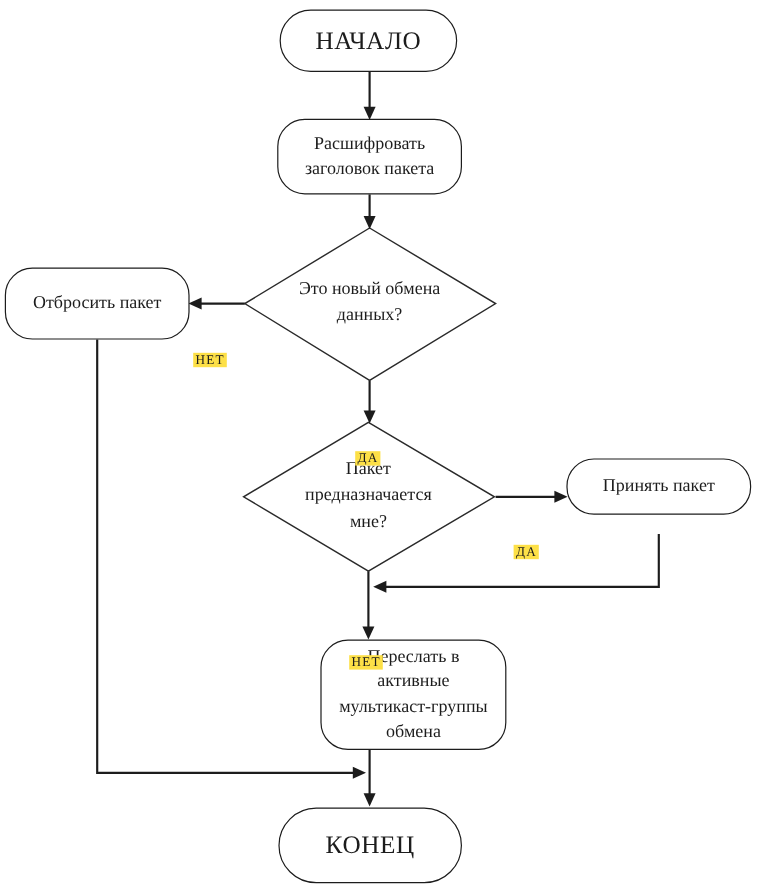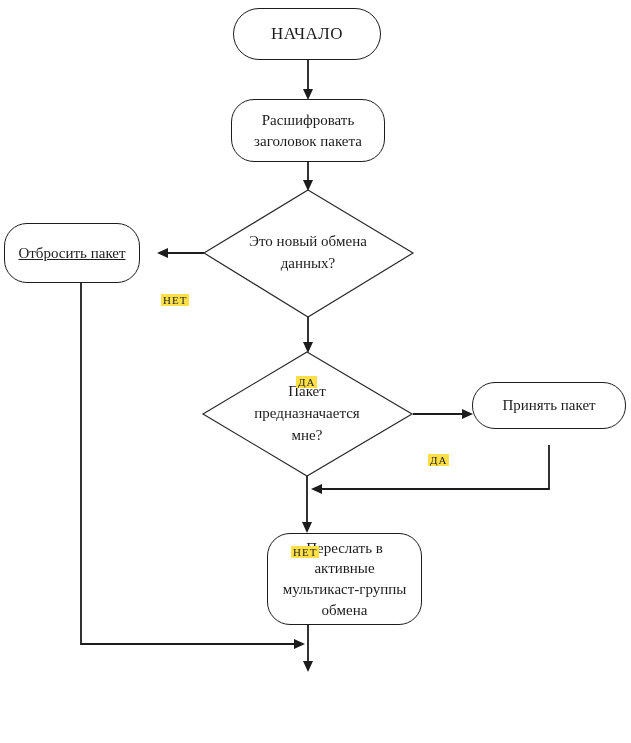--- a/index.html
+++ b/index.html
@@ -33,21 +33,21 @@
     white-space: pre-line;
     line-height: 1.38;
     font-size: 15px;
     color: #1c1c1c;
     border-radius: 23px;
   }
   .terminator {
     border: 1.4px solid #1c1c1c;
     border-radius: 32px;
     background: #ffffff;
-    font-size: 17px;
+    font-size: 21px;
     letter-spacing: 0.5px;
   }
   .process {
     border: 1.5px solid #1c1c1c;
     background: #ffffff;
   }
   .decision-label {
     position: absolute;
     display: flex;
     align-items: center;
@@ -115,33 +115,34 @@
   </svg>
 
   <div class="node terminator" style="left:233px; top:8px; width:148px; height:52px;">НАЧАЛО</div>
 
   <div class="node process" style="left:231px; top:99px; width:154px; height:63px;">Расшифровать
 заголовок пакета</div>
 
   <div class="decision-label" style="left:214px; top:196px; width:188px; height:114px;">Это новый обмена
 данных?</div>
 
-  <div class="node process" style="left:4px; top:223px; width:136px; height:60px;text-decoration:underline;">Отбросить пакет</div>
+  <div class="node process" style="left:4px; top:223px; width:154px; height:60px;">Отбросить пакет</div>
 
   <div class="decision-label" style="left:213px; top:358px; width:188px; height:112px;">Пакет
 предназначается
 мне?</div>
 
   <div class="node process" style="left:472px; top:382px; width:154px; height:47px;">Принять пакет</div>
 
   <div class="node process" style="left:231px; top:533px; width:155px; height:92px;margin-left:36px;">Переслать в
 активные
 мультикаст-группы
 обмена</div>
 
+  <div class="node terminator" style="left:232px; top:673px; width:153px; height:63px;">КОНЕЦ</div>
 
   <div class="edge-label" style="left:161px; top:246px;">НЕТ</div>
 
   <div class="edge-label" style="left:296px; top:328px;">ДА</div>
 
   <div class="edge-label" style="left:428px; top:406px;">ДА</div>
 
   <div class="edge-label" style="left:291px; top:498px;">НЕТ</div>
 
 </div>

